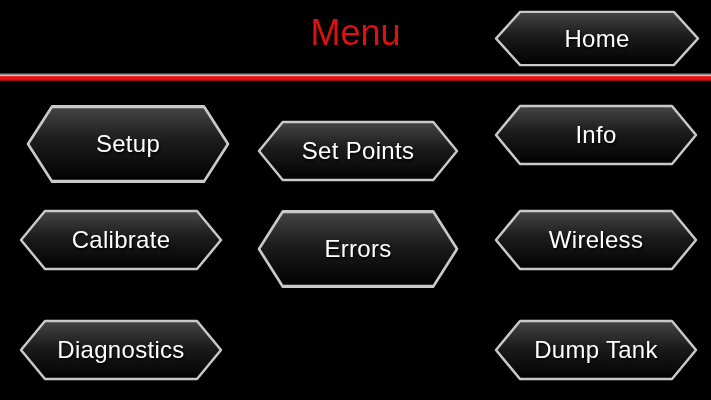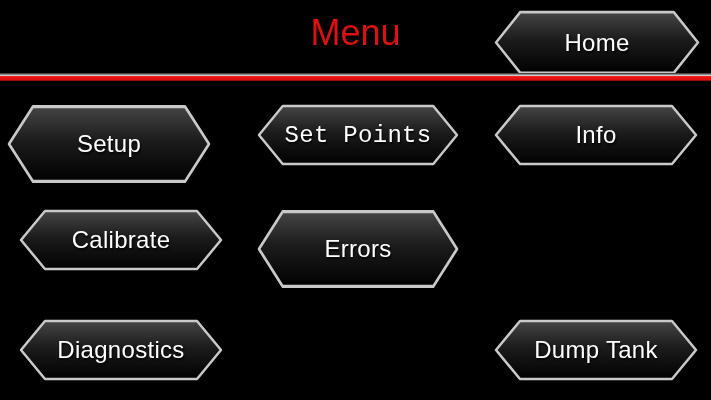--- a/index.html
+++ b/index.html
@@ -57,23 +57,23 @@
     display: flex;
     align-items: center;
     justify-content: center;
     color: #ffffff;
     font-size: 24px;
     letter-spacing: 0.3px;
     text-shadow: 1px 2px 2px rgba(0,0,0,0.85);
     white-space: nowrap;
   }
   
-  .btn-home        { left: 494px; top: 10px;  width: 206px; height: 65px; }
-  .btn-setup       { left: 7px;  top: 104px; width: 204px; height: 80px; }
-  .btn-set-points  { left: 257px; top: 104px; width: 202px; height: 62px; font-family: Liberation Mono, monospace; }
+  .btn-home        { left: 494px; top: 10px;  width: 206px; height: 57px; }
+  .btn-setup       { left: 26px;  top: 104px; width: 204px; height: 80px; }
+  .btn-set-points  { left: 257px; top: 120px; width: 202px; height: 62px; }
   .btn-info        { left: 494px; top: 104px; width: 204px; height: 62px; }
   .btn-calibrate   { left: 19px;  top: 209px; width: 204px; height: 62px; }
   .btn-errors      { left: 257px; top: 209px; width: 202px; height: 80px; }
   .btn-wireless    { left: 494px; top: 209px; width: 204px; height: 62px; }
   .btn-diagnostics { left: 19px;  top: 319px; width: 204px; height: 62px; }
   .btn-dump-tank   { left: 494px; top: 319px; width: 204px; height: 62px; }
   .defs-svg { position: absolute; width: 0; height: 0; }
 </style>
 </head>
 <body>
@@ -129,20 +129,26 @@
     <span class="label">Info</span>
   </div>
 
   <div class="hex-btn btn-errors">
     <svg class="hex-shape" viewBox="0 0 204 62" preserveAspectRatio="none">
       <polygon points="2,31 26,2 178,2 202,31 178,60 26,60" fill="url(#hexGrad)" stroke="#c9c9c9" stroke-width="2.5" stroke-linejoin="round"></polygon>
     </svg>
     <span class="label">Errors</span>
   </div>
 
+  <div class="hex-btn btn-wireless">
+    <svg class="hex-shape" viewBox="0 0 204 62" preserveAspectRatio="none">
+      <polygon points="2,31 26,2 178,2 202,31 178,60 26,60" fill="url(#hexGrad)" stroke="#c9c9c9" stroke-width="2.5" stroke-linejoin="round"></polygon>
+    </svg>
+    <span class="label">Wireless</span>
+  </div>
 
   <div class="hex-btn btn-diagnostics">
     <svg class="hex-shape" viewBox="0 0 204 62" preserveAspectRatio="none">
       <polygon points="2,31 26,2 178,2 202,31 178,60 26,60" fill="url(#hexGrad)" stroke="#c9c9c9" stroke-width="2.5" stroke-linejoin="round"></polygon>
     </svg>
     <span class="label">Diagnostics</span>
   </div>
 
   <div class="hex-btn btn-dump-tank">
     <svg class="hex-shape" viewBox="0 0 204 62" preserveAspectRatio="none">

